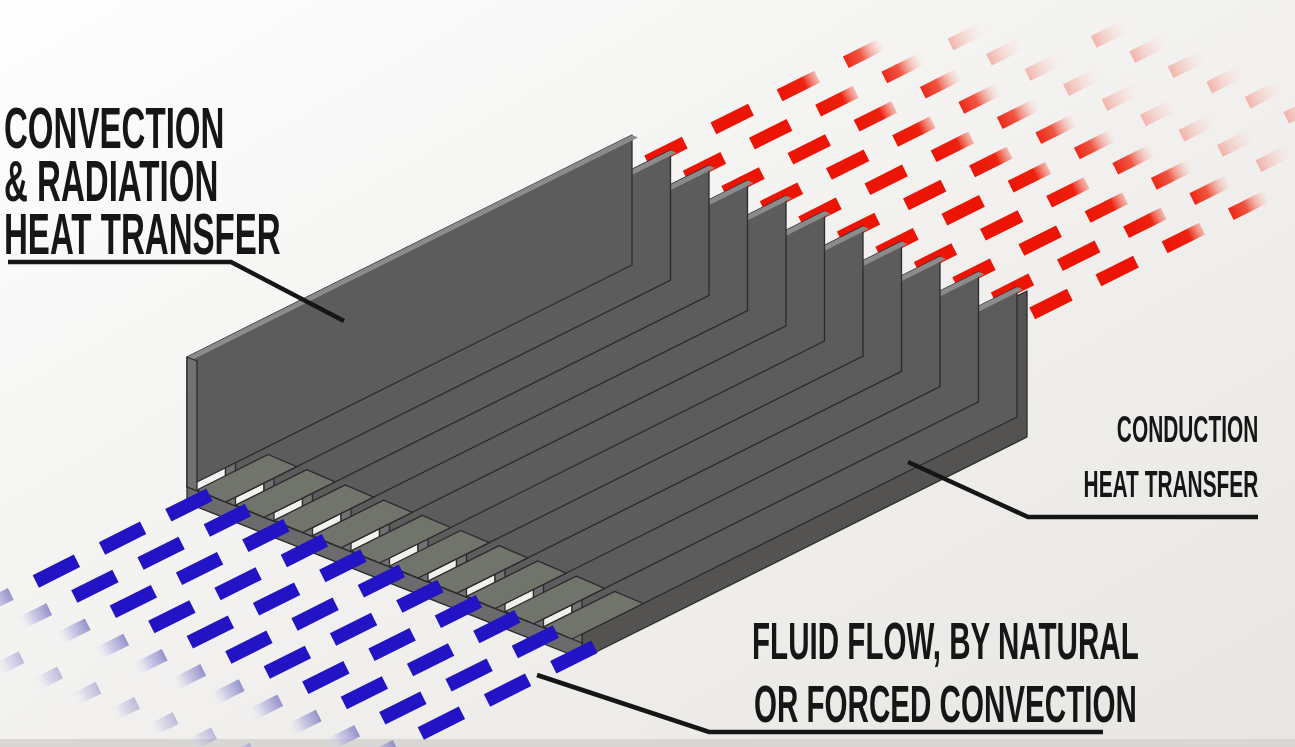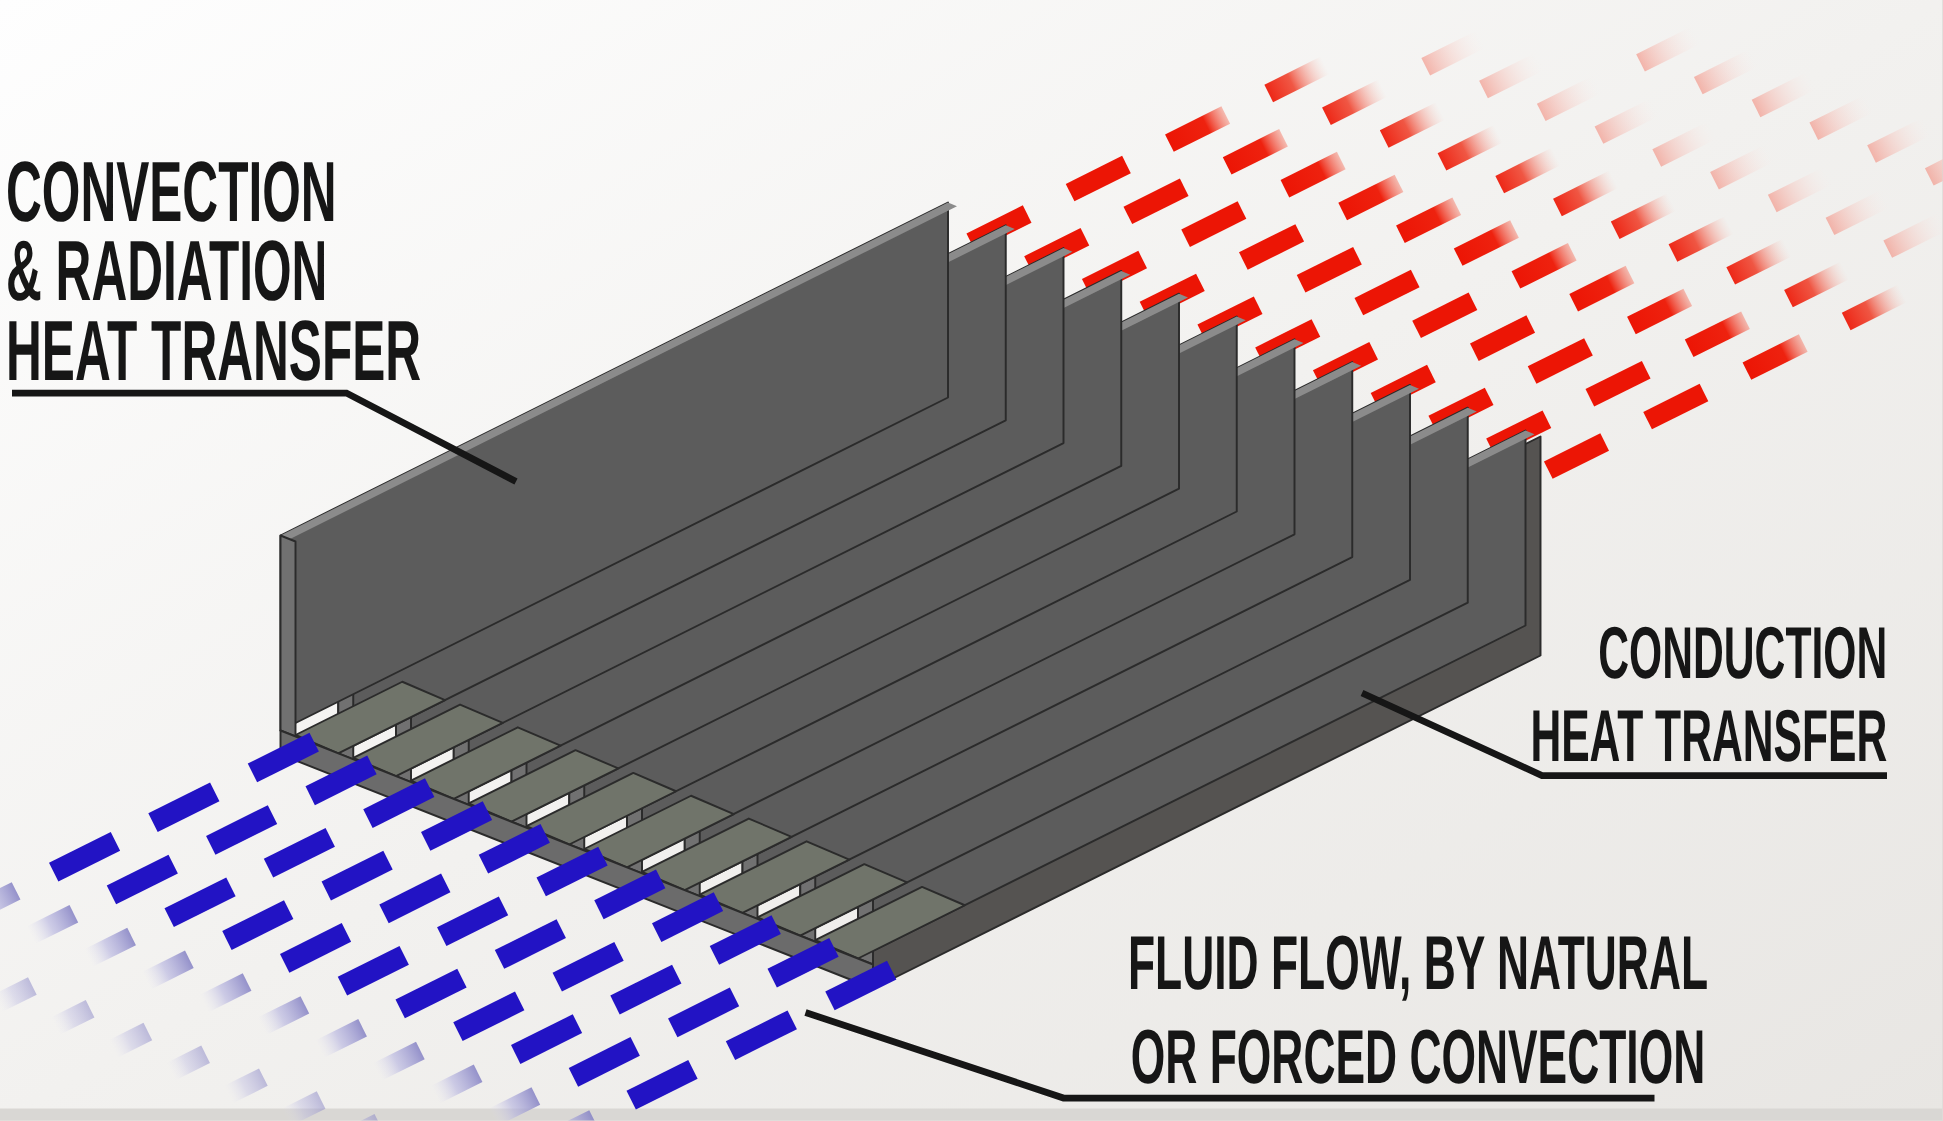--- a/index.html
+++ b/index.html
@@ -16,21 +16,21 @@
     color:#161616;
     letter-spacing:0px;
     line-height:1;
     white-space:nowrap;
   }
   .cond{display:inline-block;transform:scaleX(0.58);}
   .label .ln{white-space:nowrap;}
   #label-convection{left:4px;top:100px;font-size:57px;text-align:left;}
   #label-convection .cond{transform-origin:0 0;}
   #label-convection .ln{height:53px;}
-  #label-conduction{right:37px;top:412px;font-size:49px;text-align:right;}
+  #label-conduction{right:37px;top:412px;font-size:36px;text-align:right;}
   #label-conduction .cond{transform-origin:100% 0;}
   #label-conduction .ln{height:55px;}
   #label-fluid{left:612px;top:616px;width:600px;font-size:51px;text-align:center;}
   #label-fluid .cond{transform-origin:50% 0;}
   #label-fluid .ln{height:63px;}
 </style>
 </head>
 <body>
 
 <div id="stage">

